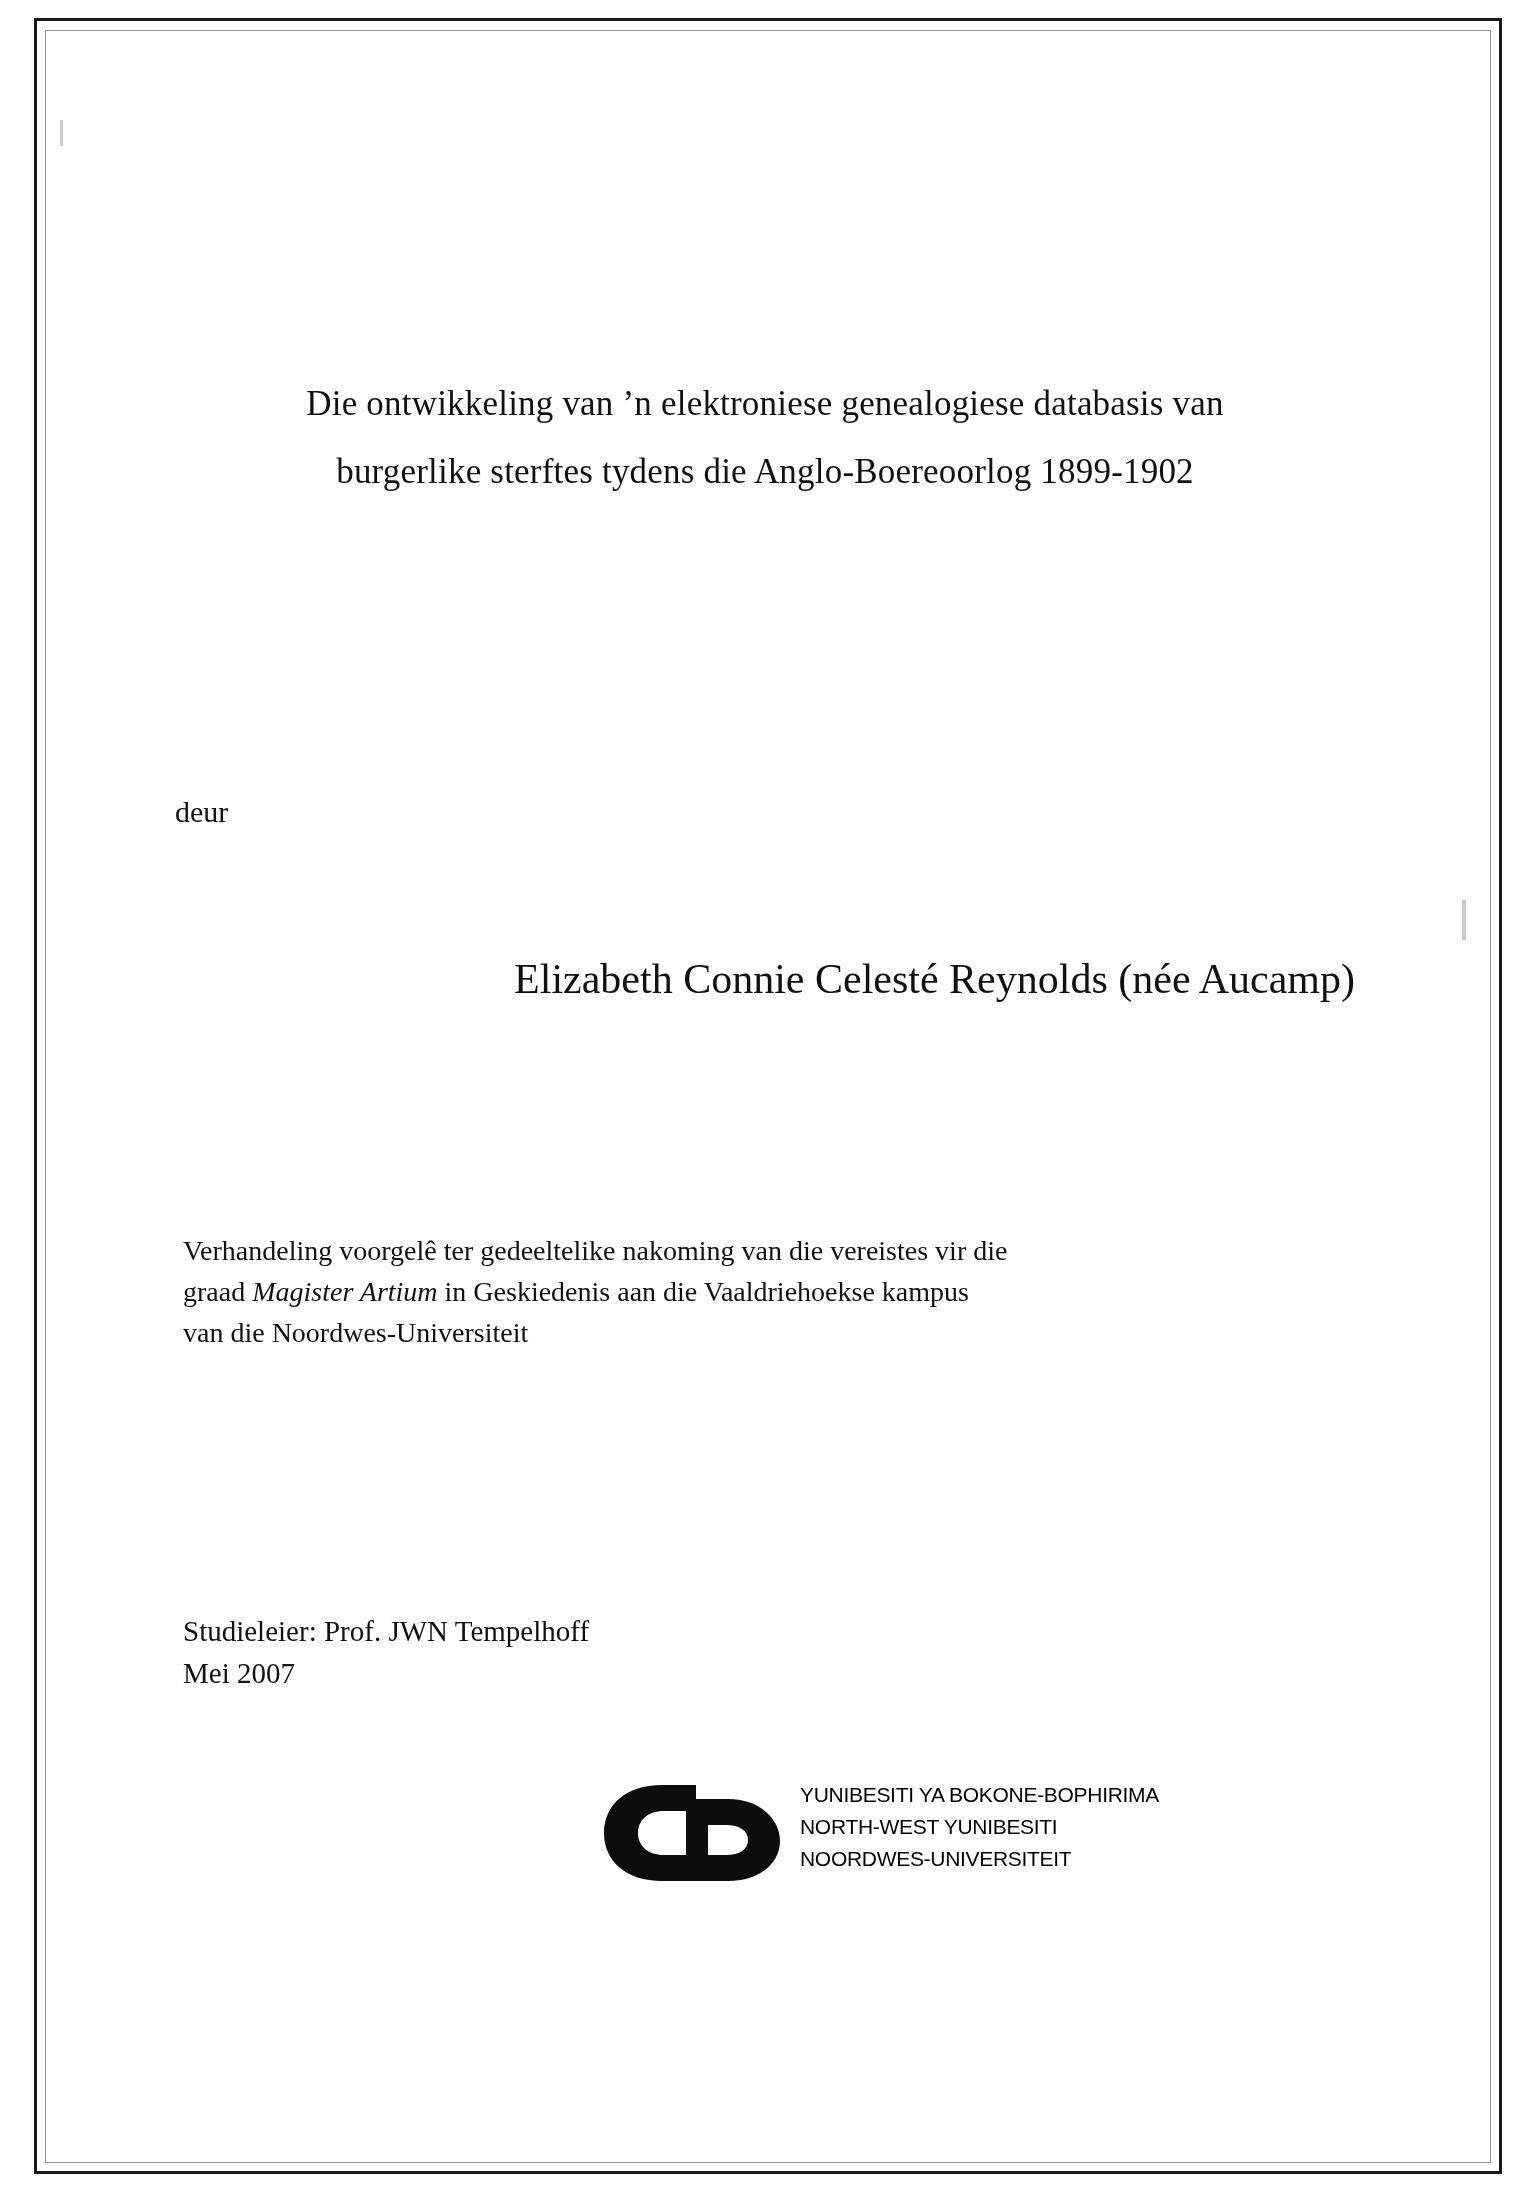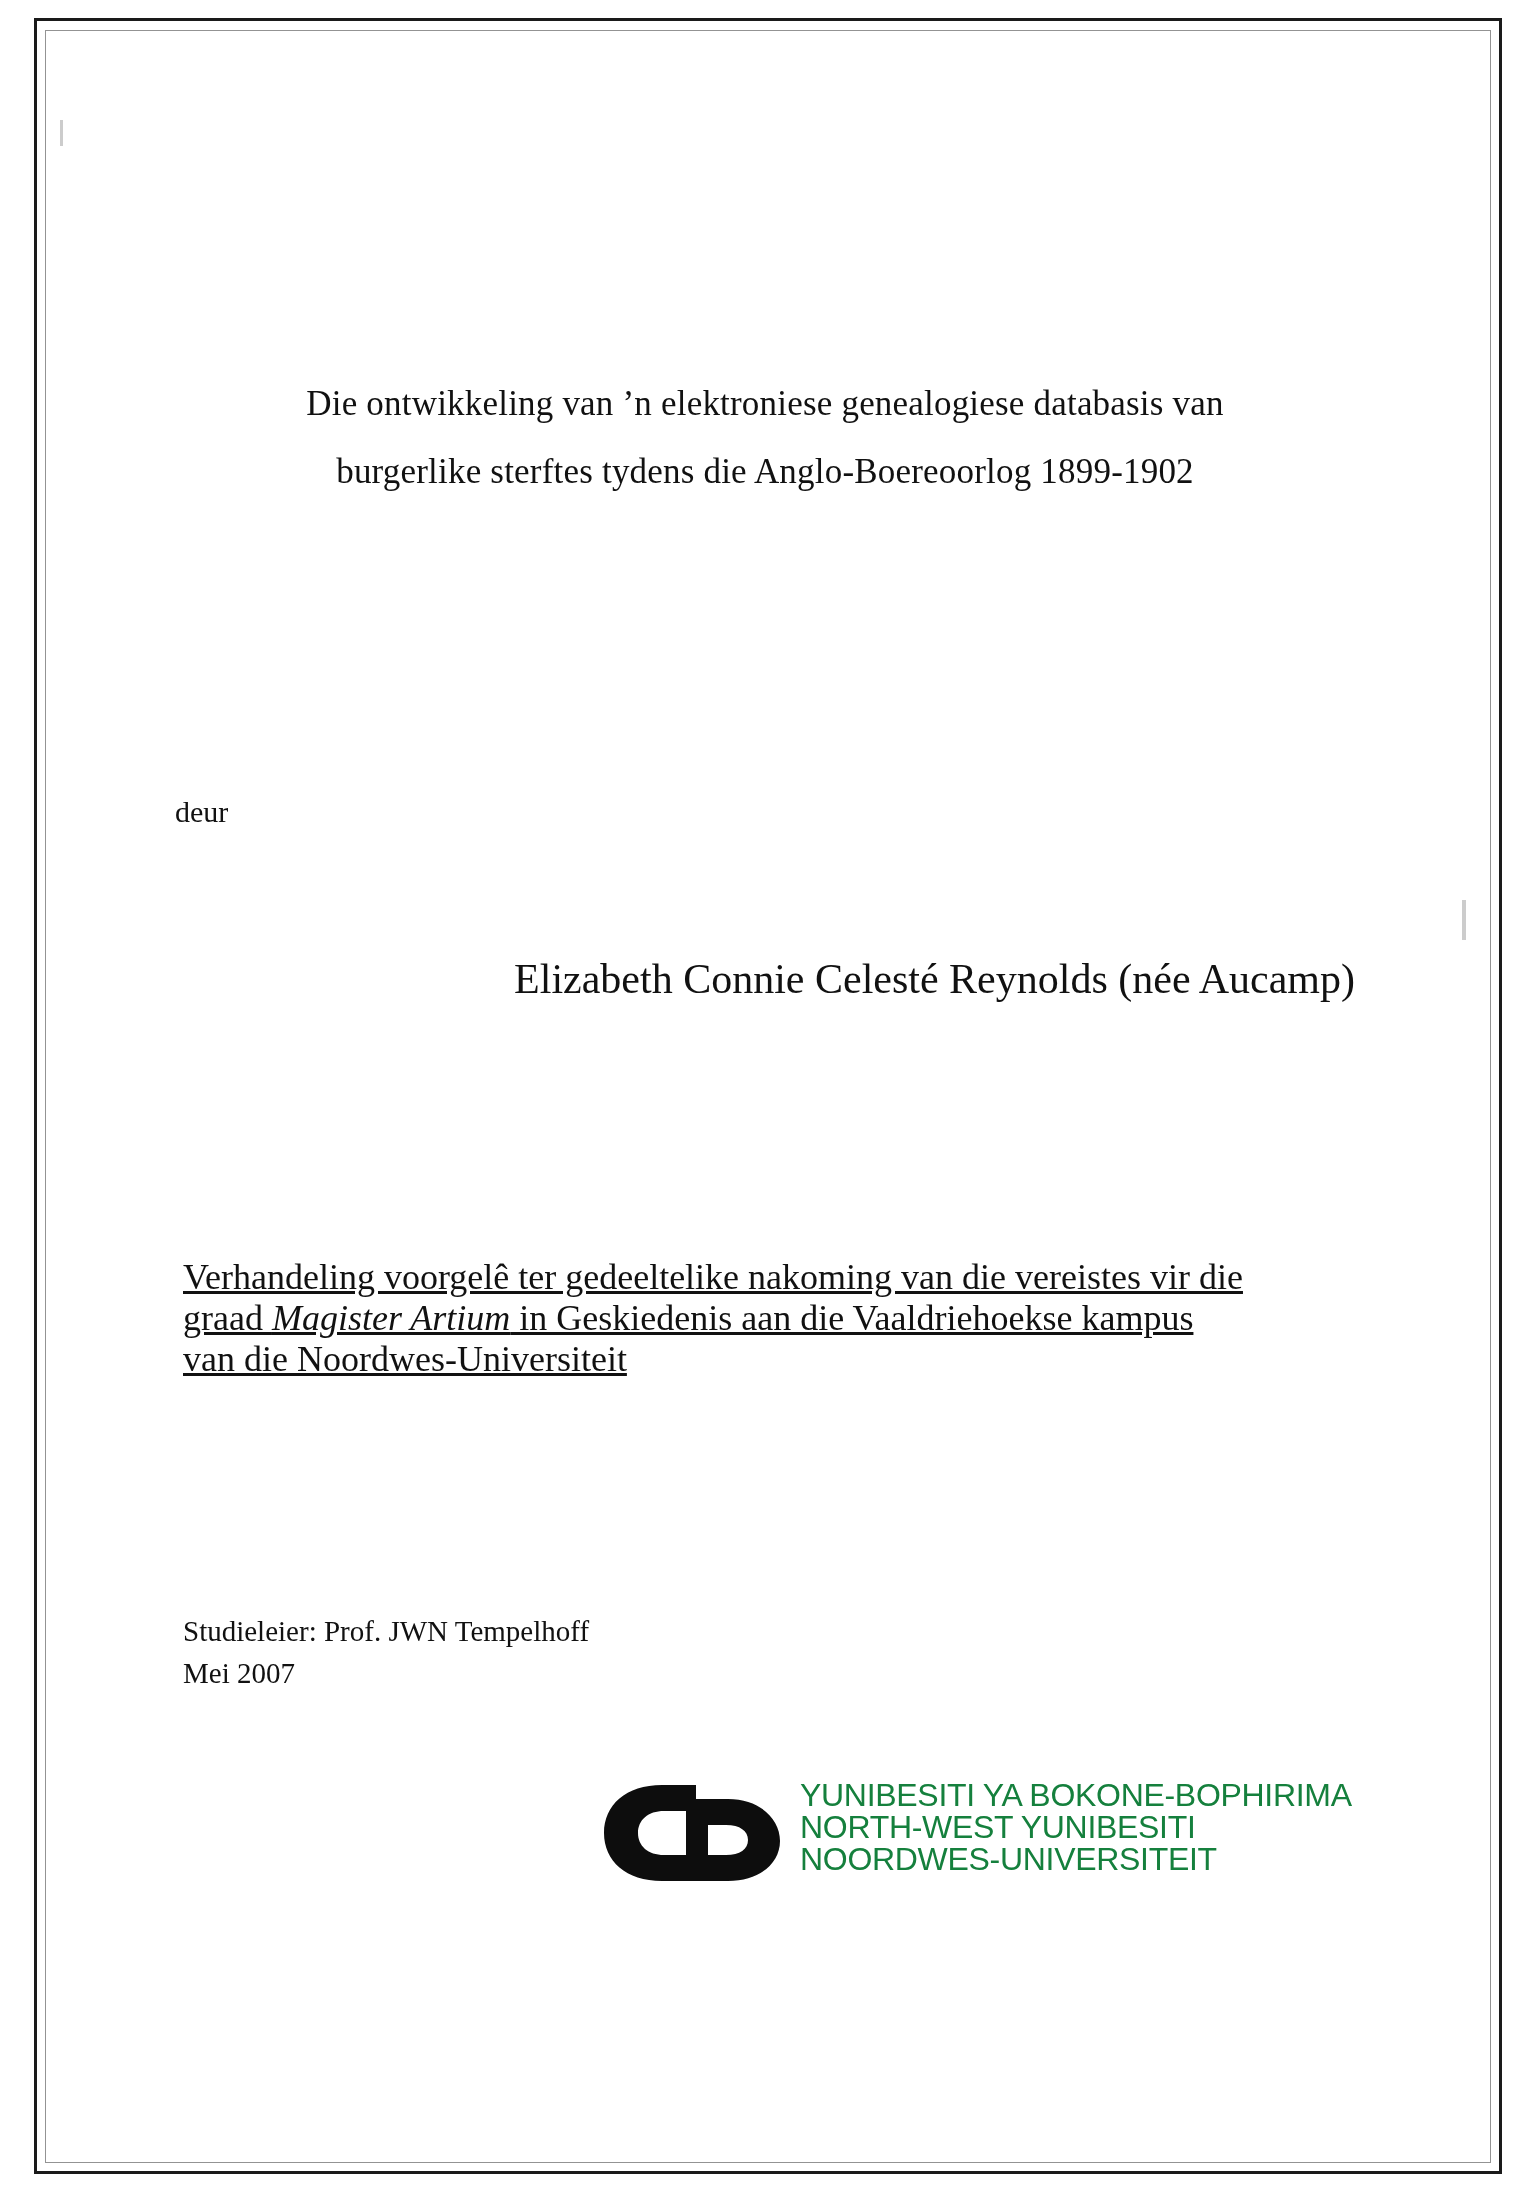--- a/index.html
+++ b/index.html
@@ -76,26 +76,25 @@
     position: absolute;
     top: 955px;
     left: 0;
     width: 1180px;
     text-align: right;
     font-size: 42px;
   }
 
   .statement {
     position: absolute;
-    top: 1257px;
+    top: 1230px;
     left: 8px;
     width: 1145px;
-    font-size: 36px;
+    font-size: 28px;
     line-height: 41px;
-    text-decoration: underline;
   }
   .statement .just {
     text-align: justify;
     text-justify: inter-word;
   }
   .statement .just-line {
     display: block;
   }
   .statement em {
     font-style: italic;
@@ -125,24 +124,24 @@
     width: 190px;
     height: 104px;
   }
   .logo-mark svg { display: block; }
 
   .logo-text {
     position: absolute;
     left: 200px;
     top: 4px;
     font-family: "Liberation Sans", sans-serif;
-    font-size: 32px;
+    font-size: 21px;
     line-height: 32px;
     letter-spacing: -0.3px;
-    color: #15803d;
+    color: #000000;
     white-space: nowrap;
   }
 
   
   .speckle {
     position: absolute;
     background: #9a9a9a;
     opacity: 0.5;
   }
 </style>

